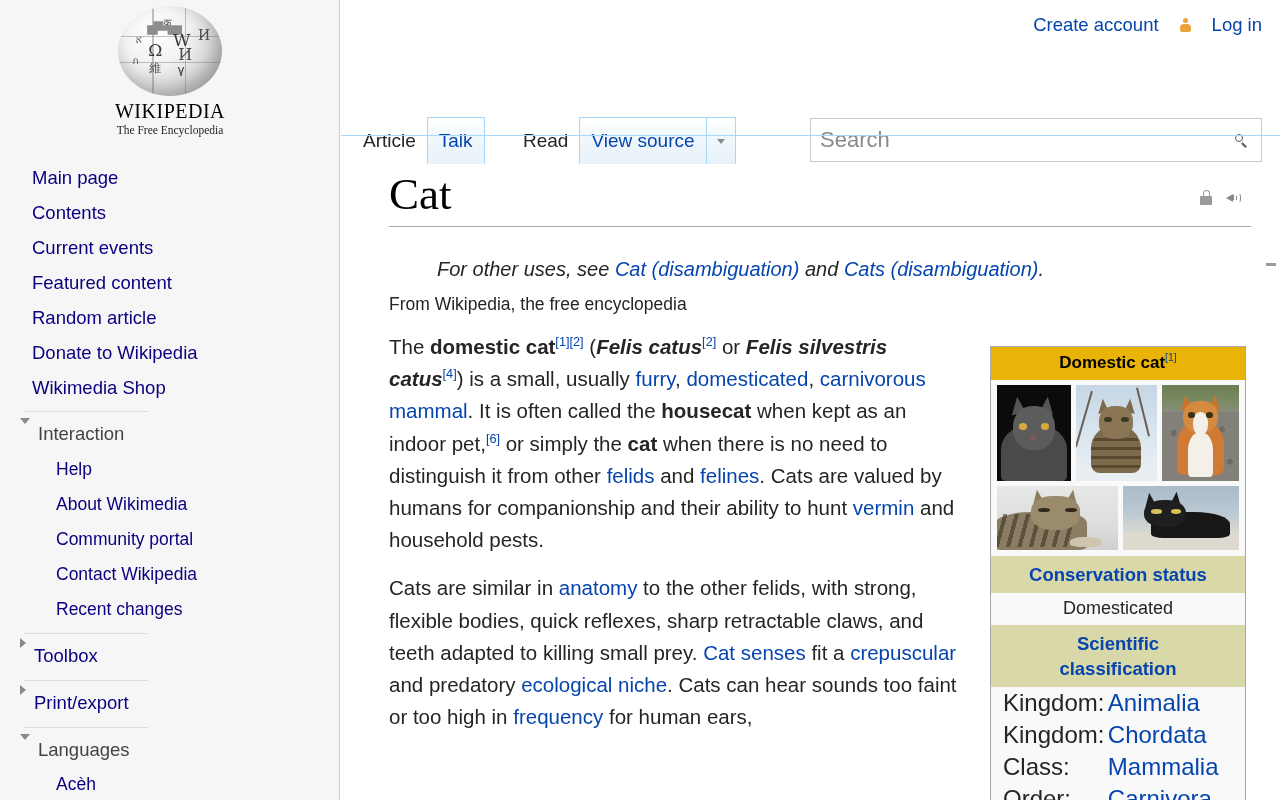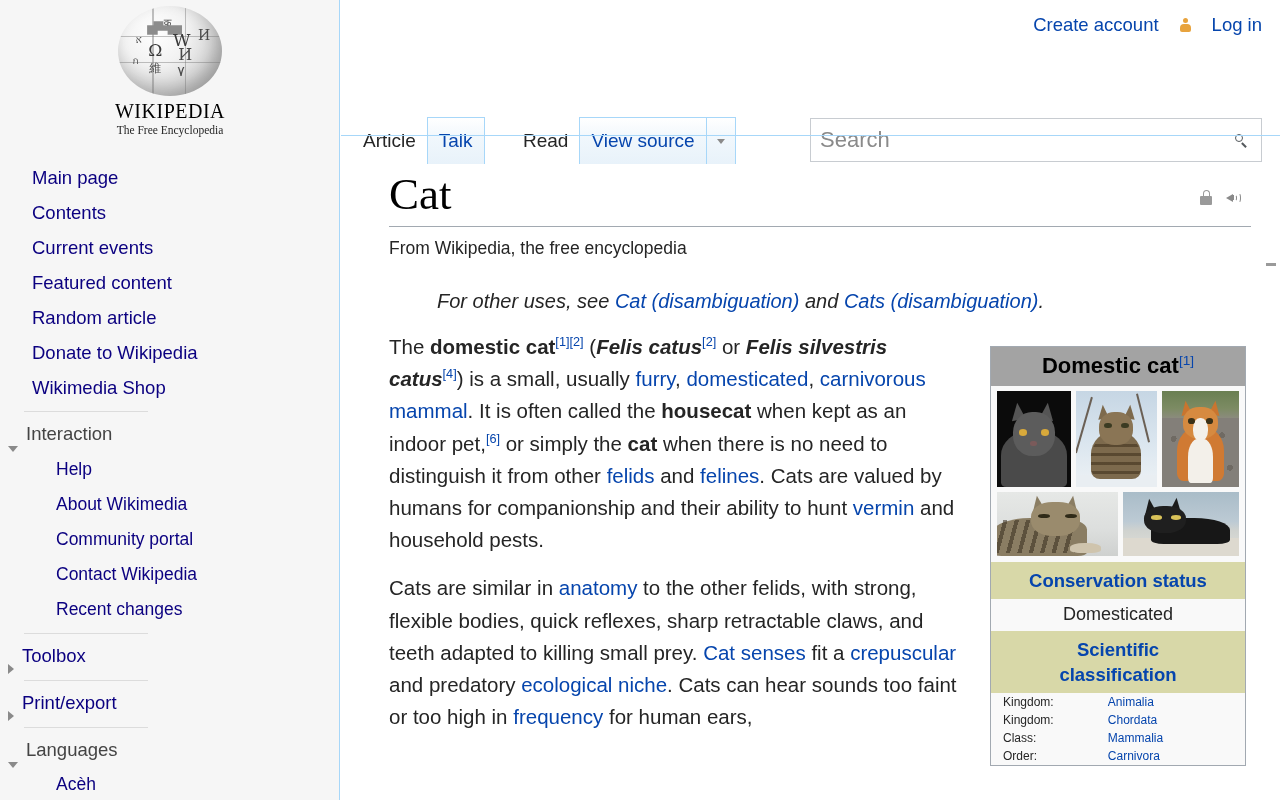--- a/index.html
+++ b/index.html
@@ -73,22 +73,22 @@
 
   #nav { position: absolute; left: 0; top: 160px; width: 339px; }
   .nav-link {
     display: block; color: #0b0080; text-decoration: none;
     padding: 1px 0 1px 32px; font-size: 18.5px; line-height: 33px;
     white-space: nowrap;
   }
   .nav-link.sub { padding-left: 56px; font-size: 17.5px; line-height: 33px; }
   .nav-sep { height: 1px; background: #dcdcdc; margin: 6px 0 4px 24px; width: 124px; }
   .nav-head {
-    display: flex; align-items: flex-end; gap: 8px;
-    padding-left: 8px; color: #4d4d4d; font-size: 18.5px; line-height: 36px;
+    display: flex; align-items: flex-start; gap: 8px;
+    padding-left: 20px; color: #4d4d4d; font-size: 18.5px; line-height: 36px;
   }
   .nav-head .label { color: #444; }
   .nav-head.linklike .label { color: #0b0080; }
   .tri { width: 0; height: 0; flex: none; }
   .tri.down { border-left: 5px solid transparent; border-right: 5px solid transparent; border-top: 6px solid #8a8a8a; margin-top: 2px; }
   .tri.right { border-top: 5px solid transparent; border-bottom: 5px solid transparent; border-left: 6px solid #8a8a8a; }
   .lang-row { display: flex; align-items: center; padding-left: 40px; }
   .lang-row a { color: #0b0080; text-decoration: none; font-size: 17.5px; line-height: 33px; }
   .lang-row .spacer { display: inline-block; width: 16px; flex: none; }
 
@@ -217,22 +217,22 @@
 
   
   #infobox {
     position: absolute; left: 601px; top: 178px;
     width: 256px;
     border: 1px solid #a2a9b1;
     background: #f9f9f9;
     font-size: 16px;
   }
   .ib-title {
-    background: #a3a3a3; text-align: center;
-    font-weight: bold; font-size: 22px; padding: 6px 4px 7px;
+    background: #eab308; text-align: center;
+    font-weight: bold; font-size: 17px; padding: 6px 4px 7px;
     color: #000;
   }
   .ib-title sup a { color: #0645ad; font-weight: normal; }
   .ib-images { background: #f9f9f9; padding: 5px 6px 6px; }
   .ib-row1 { display: flex; gap: 5px; }
   .ib-row2 { display: flex; gap: 5px; margin-top: 5px; }
   .ph { position: relative; overflow: hidden; }
   .ph.p1 { width: 75px; height: 96px; }
   .ph.p2 { width: 82px; height: 96px; }
   .ph.p3 { width: 78px; height: 96px; }
@@ -306,21 +306,21 @@
   .p5 .eye-r { position: absolute; left: 41%; top: 36%; width: 9%; height: 7%; background: #d9c259; border-radius: 50%; }
 
   .ib-section {
     background: #d8d8a8; text-align: center;
     font-weight: bold; font-size: 18.5px; padding: 6px 8px;
     line-height: 25px;
   }
   .ib-section a { color: #0645ad; text-decoration: none; }
   .ib-plain { text-align: center; padding: 5px 4px 6px; font-size: 18px; color: #252525; background:#f9f9f9; }
   .ib-table { width: 100%; border-collapse: collapse; background: #f9f9f9; }
-  .ib-table td { padding: 2px 0 2px 0; font-size: 12px; vertical-align: top; }
+  .ib-table td { padding: 2px 0 2px 0; font-size: 24px; vertical-align: top; }
   .ib-table td.k { width: 46%; padding-left: 12px; color: #252525; }
   .ib-table td.v a { color: #0645ad; text-decoration: none; }
 
   #scroll-nub { position: absolute; right: 4px; top: 263px; width: 10px; height: 3px; background: #9a9a9a; }
 </style>
 </head>
 <body>
 
 <div id="page">
 
@@ -442,23 +442,23 @@
             </span>
           <span class="speaker-icon">
             <span class="cone"></span>
               <span class="box"></span>
             <span class="wv w1"></span>
               <span class="wv w2"></span>
           </span>
         </div>
       </div>
 
+      <div id="disambig"><span>For other uses, see </span><a href="#">Cat (disambiguation)</a><span> and </span><a href="#">Cats (disambiguation)</a><span>.</span></div>
+
       <div id="siteSub">From Wikipedia, the free encyclopedia</div>
-
-      <div id="disambig"><span>For other uses, see </span><a href="#">Cat (disambiguation)</a><span> and </span><a href="#">Cats (disambiguation)</a><span>.</span></div>
 
       <p class="para"><span>The </span><b>domestic cat</b><sup><a href="#">[1]</a></sup><sup><a href="#">[2]</a></sup><span> (</span><b><i>Felis catus</i></b><sup><a href="#">[2]</a></sup><span> or </span><b><i>Felis silvestris catus</i></b><sup><a href="#">[4]</a></sup><span>) is a small, usually </span><a href="#">furry</a><span>, </span><a href="#">domesticated</a><span>, </span><a href="#">carnivorous</a><span> </span><a href="#">mammal</a><span>. It is often called the </span><b>housecat</b><span> when kept as an indoor pet,</span><sup><a href="#">[6]</a></sup><span> or simply the </span><b>cat</b><span> when there is no need to distinguish it from other </span><a href="#">felids</a><span> and </span><a href="#">felines</a><span>. Cats are valued by humans for companionship and their ability to hunt </span><a href="#">vermin</a><span> and household pests.</span></p>
 
       <p class="para"><span>Cats are similar in </span><a href="#">anatomy</a><span> to the other felids, with strong, flexible bodies, quick reflexes, sharp retractable claws, and teeth adapted to killing small prey. </span><a href="#">Cat senses</a><span> fit a </span><a href="#">crepuscular</a><span> and predatory </span><a href="#">ecological niche</a><span>. Cats can hear sounds too faint or too high in </span><a href="#">frequency</a><span> for human ears,</span></p>
 
       <div id="infobox">
         <div class="ib-title"><span>Domestic cat</span><sup><a href="#">[1]</a></sup></div>
 
         <div class="ib-images">
           <div class="ib-row1">

